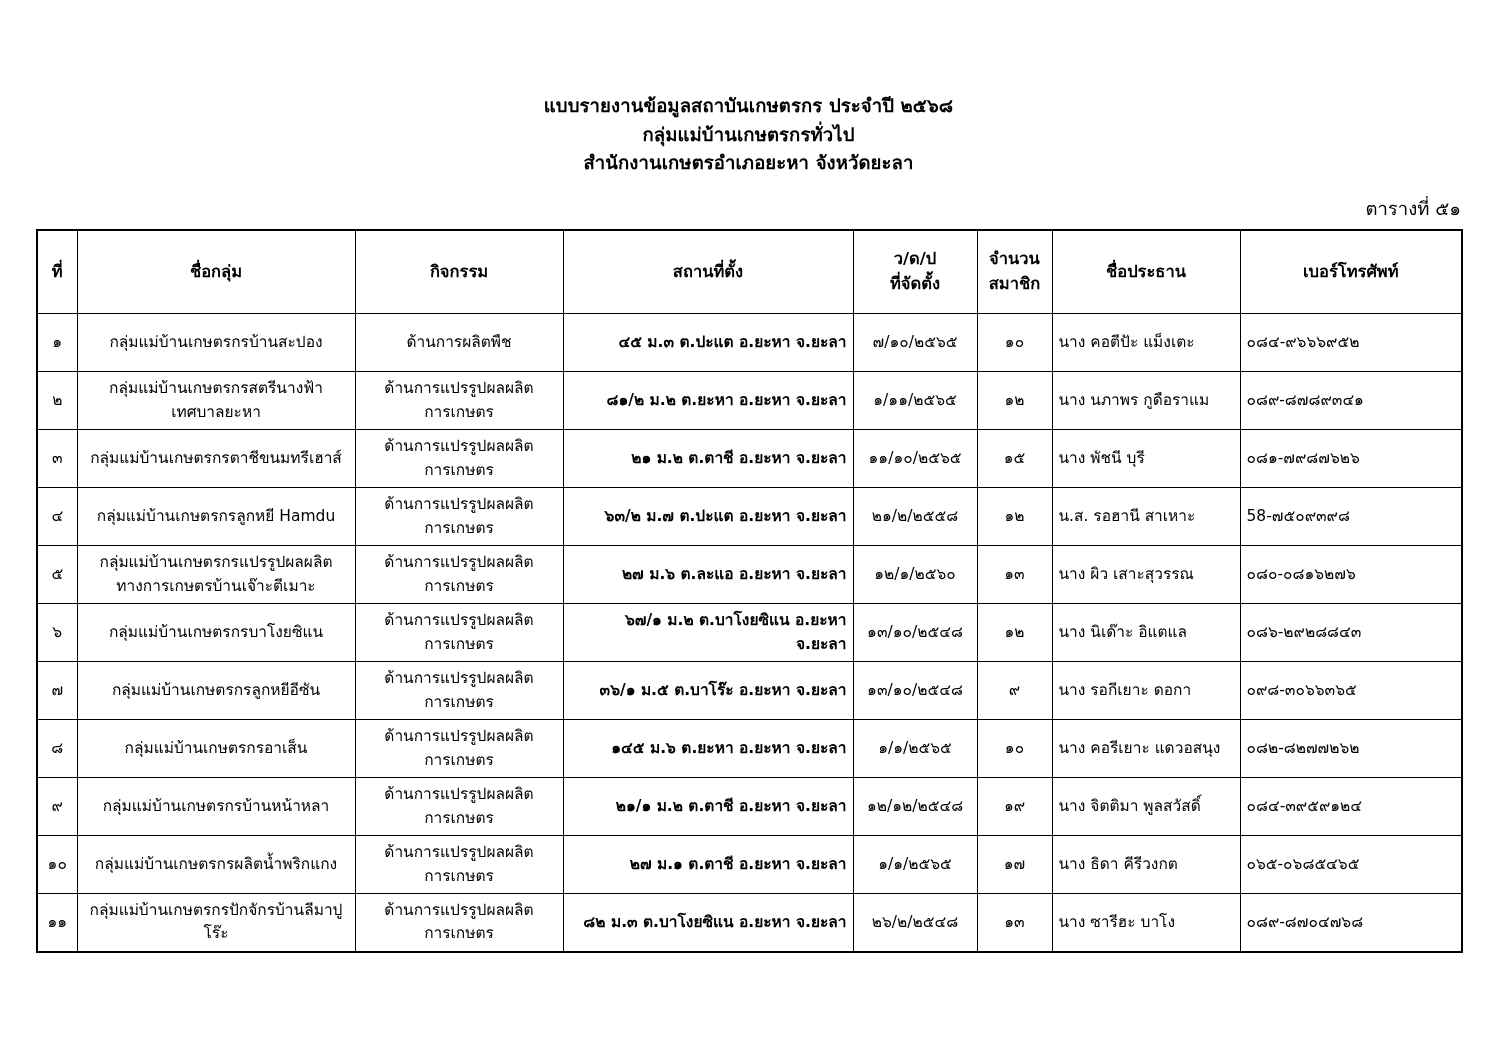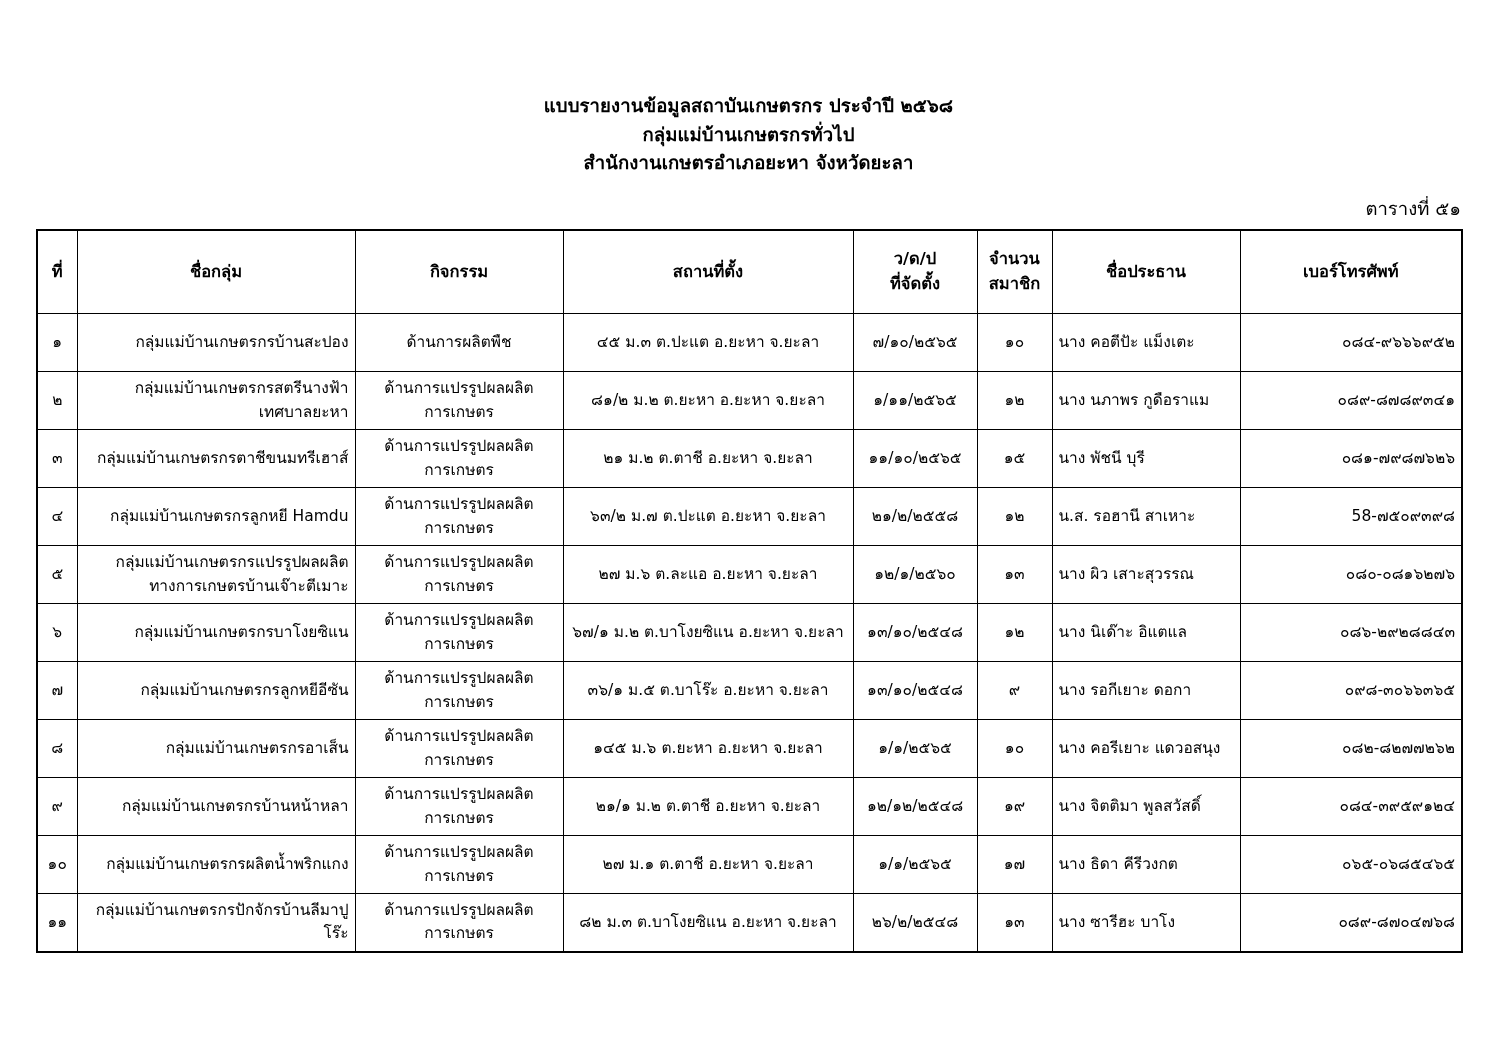--- a/index.html
+++ b/index.html
@@ -75,43 +75,44 @@
   col.c-date     { width: 124px; }
   col.c-members  { width: 75px; }
   col.c-chair    { width: 188px; }
   col.c-phone    { width: 222px; }
 
   td.no {
     text-align: center;
     font-size: 15.5px;
   }
   td.gname {
+    text-align: center;
+    padding-left: 8px;
+  }
+  td.activity {
+    text-align: center;
+    line-height: 1.55;
+  }
+  td.location {
     text-align: right;
-    padding-left: 8px;
-  }
-  td.activity {
-    text-align: center;
-    line-height: 1.55;
-  }
-  td.location {
-    text-align: center;
     padding-left: 6px;
+    font-weight: bold;
   }
   td.date {
     text-align: center;
   }
   td.members {
     text-align: center;
   }
   td.chair {
     text-align: left;
     padding-left: 6px;
   }
   td.phone {
-    text-align: right;
+    text-align: left;
   }
   tbody tr {
     height: 58px;
   }
 </style>
 </head>
 <body>
 
 <div class="page">
 

